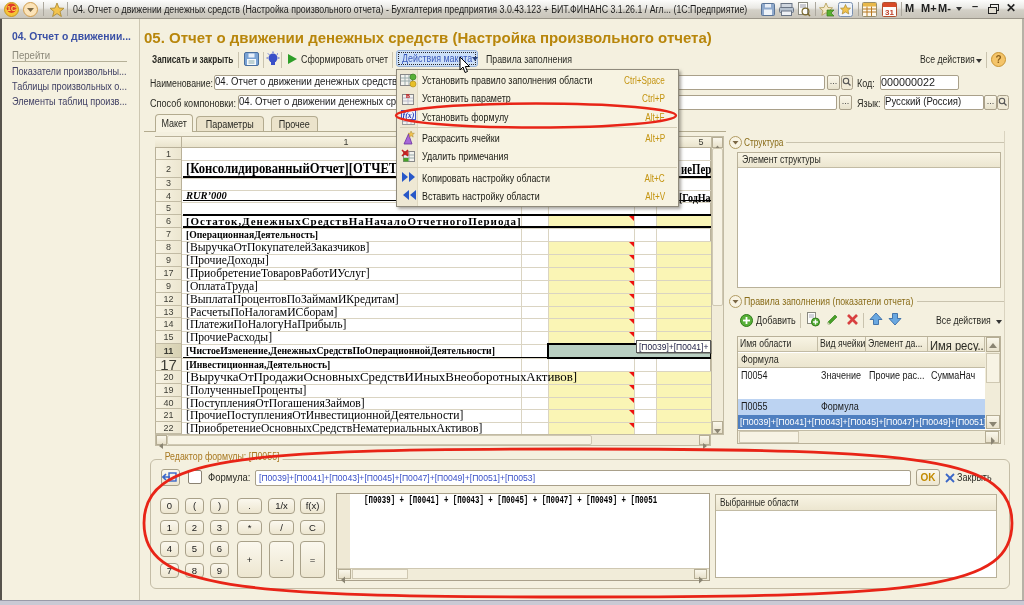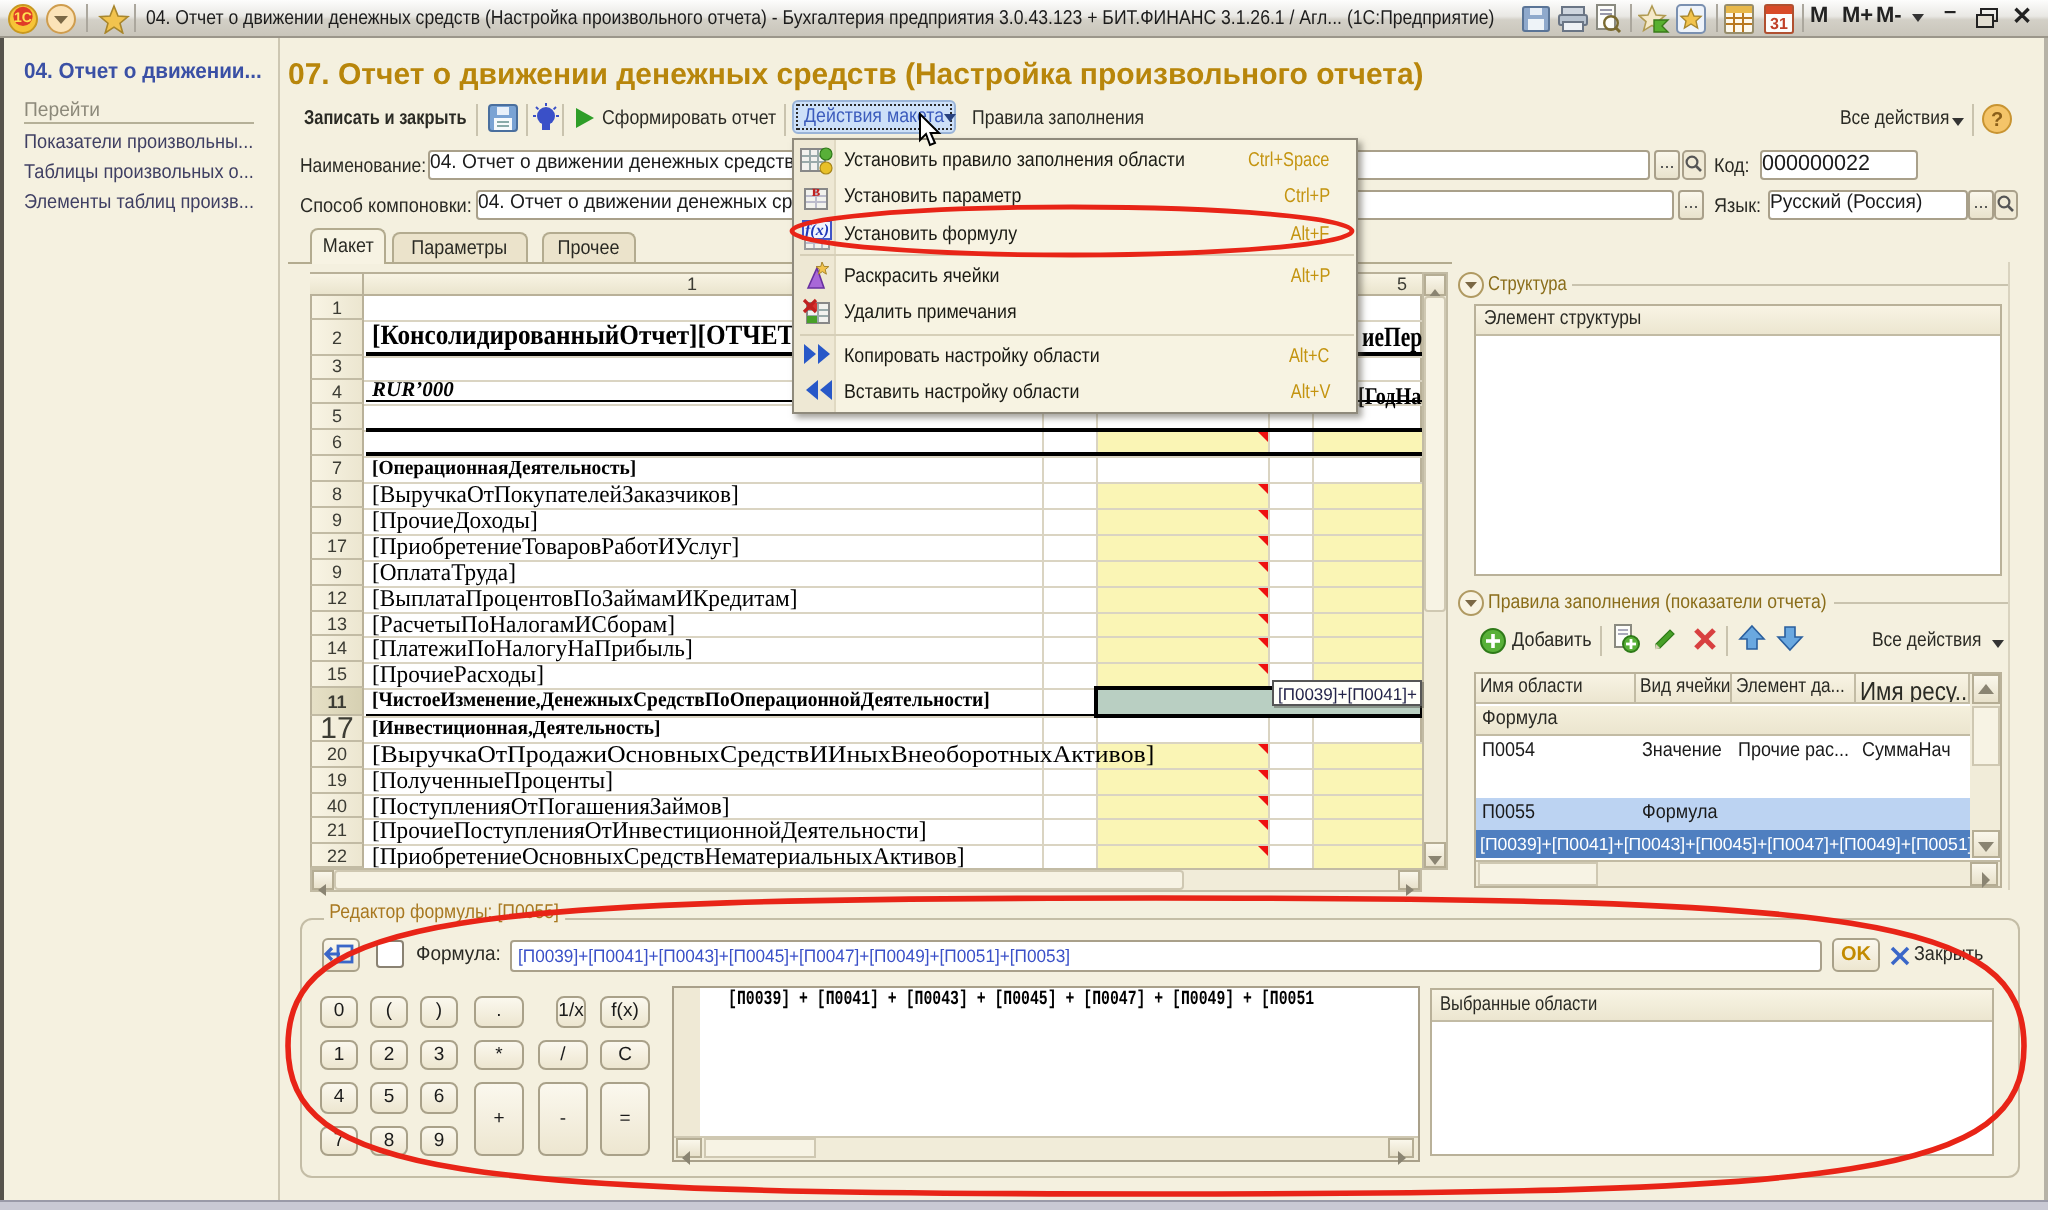--- a/index.html
+++ b/index.html
@@ -97,21 +97,21 @@
 <div class="abs" style="left:1022px;top:19px;width:2px;height:581px;background:#b6b2a6"></div>
 <div class="abs" style="left:0;top:600px;width:1024px;height:5px;background:#c9c9d4;border-top:1px solid #9a9aa8"></div>
 <div class="abs" style="left:2px;top:19px;width:137px;height:581px;background:#f5f1e0"></div>
 <div class="abs" style="left:139px;top:19px;width:1px;height:581px;background:#cdc7b2"></div>
 <div class="tx" style="left:12px;top:30px;font-size:11px;color:#3a50a5;font-weight:bold;transform:scaleX(0.94);">04. Отчет о движении...</div>
 <div class="tx" style="left:12px;top:50px;font-size:10px;color:#8c897a;transform:scaleX(0.96);">Перейти</div>
 <div class="abs" style="left:12px;top:61px;width:115px;height:1px;background:#b5b098"></div>
 <div class="tx" style="left:12px;top:66px;font-size:10px;color:#3f3f63;transform:scaleX(0.91);">Показатели произвольны...</div>
 <div class="tx" style="left:12px;top:81px;font-size:10px;color:#3f3f63;transform:scaleX(0.91);">Таблицы произвольных о...</div>
 <div class="tx" style="left:12px;top:96px;font-size:10px;color:#3f3f63;transform:scaleX(0.91);">Элементы таблиц произв...</div>
-<div class="tx" style="left:144px;top:29px;font-size:15px;color:#b8860b;font-weight:bold;">07. Отчет о движении денежных средств (Настройка произвольного отчета)</div>
+<div class="tx" style="left:144px;top:29px;font-size:15px;color:#b8860b;font-weight:bold;">05. Отчет о движении денежных средств (Настройка произвольного отчета)</div>
 <div class="tx" style="left:152px;top:54px;font-size:10px;color:#2a2a24;font-weight:bold;transform:scaleX(0.82);">Записать и закрыть</div>
 <div class="toolsep abs" style="left:238px;top:52px;height:16px"></div>
 <svg class="abs" style="left:244px;top:52px" width="15" height="14">
     <rect x="0.5" y="0.5" width="14" height="13" rx="1.5" fill="#7aa3d4" stroke="#4a6f9e"></rect>
     <rect x="4.5" y="1.5" width="6" height="4" fill="#e8f0fa"></rect>
     <rect x="3" y="7" width="9" height="6" fill="#f6fafd"></rect>
     <line x1="4.5" y1="9" x2="10.5" y2="9" stroke="#8aa"></line>
     <line x1="4.5" y1="11" x2="10.5" y2="11" stroke="#8aa"></line>
   </svg>
 <div class="toolsep abs" style="left:263px;top:52px;height:16px"></div>
@@ -227,20 +227,21 @@
 <div class="abs" style="left:0;top:260.5px;width:27px;height:12.5px;background:linear-gradient(90deg,#f8f4e4,#ece6d0);border-bottom:1px solid #c2bba4;border-left:1px solid #b9b199;border-right:1px solid #b9b199;font-size:9px;color:#3c3c34;text-align:center;line-height:12.5px">40</div>
 <div class="abs" style="left:0;top:273px;width:27px;height:12.5px;background:linear-gradient(90deg,#f8f4e4,#ece6d0);border-bottom:1px solid #c2bba4;border-left:1px solid #b9b199;border-right:1px solid #b9b199;font-size:9px;color:#3c3c34;text-align:center;line-height:12.5px">21</div>
 <div class="abs" style="left:0;top:285.5px;width:27px;height:12.0px;background:linear-gradient(90deg,#f8f4e4,#ece6d0);border-bottom:1px solid #c2bba4;border-left:1px solid #b9b199;border-right:1px solid #b9b199;font-size:9px;color:#3c3c34;text-align:center;line-height:12.0px">22</div>
 <div class="abs" style="left:28px;top:40px;width:528px;height:2px;background:#000"></div>
 <div class="abs" style="left:28px;top:63.5px;width:528px;height:1.5px;background:#000"></div>
 <div class="abs" style="left:28px;top:78px;width:528px;height:1.5px;background:#000"></div>
 <div class="abs" style="left:28px;top:90px;width:528px;height:2px;background:#000"></div>
 <div class="abs" style="left:28px;top:220.5px;width:365px;height:1.5px;background:#000"></div>
 <div class="cellt abs" style="left:31px;top:24px;height:18px;line-height:18px;font-size:14px;font-weight:bold;transform:scaleX(0.9);">[КонсолидированныйОтчет][ОТЧЕТ</div>
 <div class="cellt abs" style="left:31px;top:53.5px;height:12.0px;line-height:12.0px;font-size:10.5px;font-weight:bold;font-style:italic;">RUR’000</div>
+<div class="cellt abs" style="left:31px;top:79px;height:13px;line-height:13px;font-size:11px;font-weight:bold;letter-spacing:0.93px;">[Остаток,ДенежныхСредствНаНачалоОтчетногоПериода]</div>
 <div class="cellt abs" style="left:31px;top:92px;height:13px;line-height:13px;font-size:10px;font-weight:bold;transform:scaleX(0.97);">[ОперационнаяДеятельность]</div>
 <div class="cellt abs" style="left:31px;top:105px;height:13px;line-height:13px;font-size:12px;transform:scaleX(0.97);">[ВыручкаОтПокупателейЗаказчиков]</div>
 <div class="cellt abs" style="left:31px;top:118px;height:12.5px;line-height:12.5px;font-size:12px;transform:scaleX(0.97);">[ПрочиеДоходы]</div>
 <div class="cellt abs" style="left:31px;top:130.5px;height:13.0px;line-height:13.0px;font-size:12px;transform:scaleX(0.97);">[ПриобретениеТоваровРаботИУслуг]</div>
 <div class="cellt abs" style="left:31px;top:143.5px;height:13.0px;line-height:13.0px;font-size:12px;transform:scaleX(0.97);">[ОплатаТруда]</div>
 <div class="cellt abs" style="left:31px;top:156.5px;height:13.0px;line-height:13.0px;font-size:12px;transform:scaleX(0.97);">[ВыплатаПроцентовПоЗаймамИКредитам]</div>
 <div class="cellt abs" style="left:31px;top:169.5px;height:12.5px;line-height:12.5px;font-size:12px;transform:scaleX(0.97);">[РасчетыПоНалогамИСборам]</div>
 <div class="cellt abs" style="left:31px;top:182px;height:13px;line-height:13px;font-size:12px;transform:scaleX(0.97);">[ПлатежиПоНалогуНаПрибыль]</div>
 <div class="cellt abs" style="left:31px;top:195px;height:13px;line-height:13px;font-size:12px;transform:scaleX(0.97);">[ПрочиеРасходы]</div>
 <div class="cellt abs" style="left:31px;top:208px;height:14px;line-height:14px;font-size:10.3px;font-weight:bold;transform:scaleX(0.945);">[ЧистоеИзменение,ДенежныхСредствПоОперационнойДеятельности]</div>
@@ -374,21 +375,21 @@
     <g stroke="#3a66c8" stroke-width="1.8">
       <line x1="1" y1="1" x2="9" y2="9"></line>
       <line x1="9" y1="1" x2="1" y2="9"></line>
     </g>
   </svg>
 <div class="tx" style="left:957px;top:472px;font-size:10px;color:#2a2a24;transform:scaleX(0.9);">Закрыть</div>
 <div class="calcbtn" style="left:160px;top:498px;width:19px;height:15.5px;line-height:14.5px">0</div>
 <div class="calcbtn" style="left:185px;top:498px;width:19px;height:15.5px;line-height:14.5px">(</div>
 <div class="calcbtn" style="left:210px;top:498px;width:19px;height:15.5px;line-height:14.5px">)</div>
 <div class="calcbtn" style="left:237px;top:498px;width:25px;height:15.5px;line-height:14.5px">.</div>
-<div class="calcbtn" style="left:278px;top:498px;width:15px;height:15.5px;line-height:14.5px">1/x</div>
+<div class="calcbtn" style="left:268px;top:498px;width:27px;height:15.5px;line-height:14.5px">1/x</div>
 <div class="calcbtn" style="left:300px;top:498px;width:25px;height:15.5px;line-height:14.5px">f(x)</div>
 <div class="calcbtn" style="left:160px;top:519.5px;width:19px;height:15.5px;line-height:14.5px">1</div>
 <div class="calcbtn" style="left:185px;top:519.5px;width:19px;height:15.5px;line-height:14.5px">2</div>
 <div class="calcbtn" style="left:210px;top:519.5px;width:19px;height:15.5px;line-height:14.5px">3</div>
 <div class="calcbtn" style="left:237px;top:519.5px;width:25px;height:15.5px;line-height:14.5px">*</div>
 <div class="calcbtn" style="left:269px;top:519.5px;width:25px;height:15.5px;line-height:14.5px">/</div>
 <div class="calcbtn" style="left:300px;top:519.5px;width:25px;height:15.5px;line-height:14.5px">C</div>
 <div class="calcbtn" style="left:160px;top:541px;width:19px;height:15.5px;line-height:14.5px">4</div>
 <div class="calcbtn" style="left:185px;top:541px;width:19px;height:15.5px;line-height:14.5px">5</div>
 <div class="calcbtn" style="left:210px;top:541px;width:19px;height:15.5px;line-height:14.5px">6</div>

